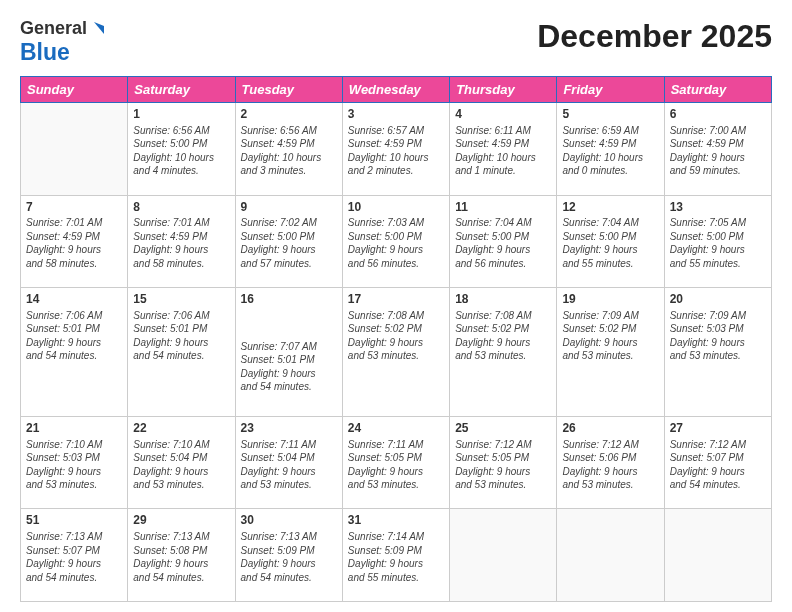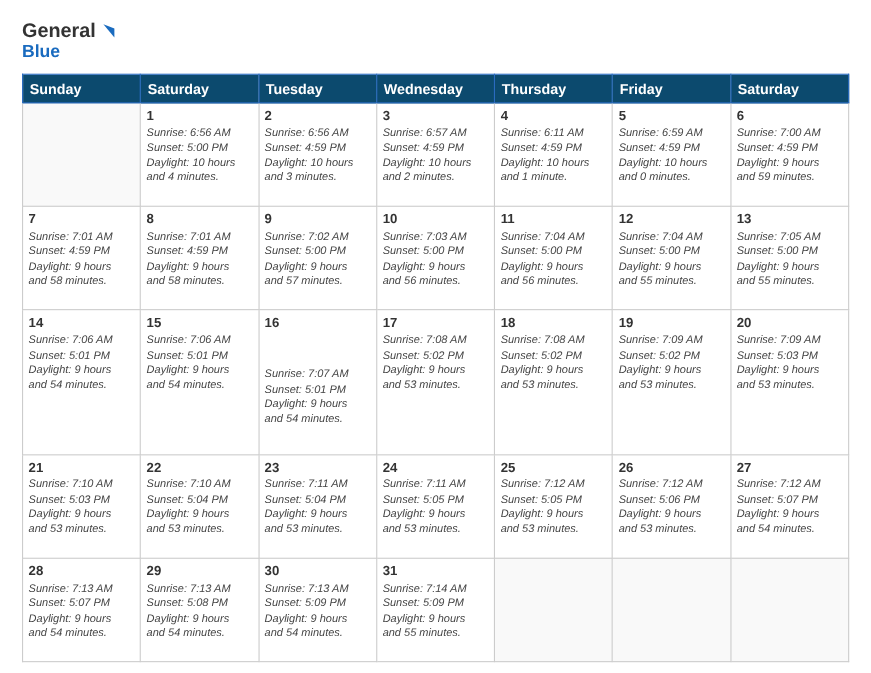--- a/index.html
+++ b/index.html
@@ -43,26 +43,27 @@
     .location {
       font-size: 16px;
       color: #555;
     }
     .calendar {
       width: 100%;
       border-collapse: collapse;
       flex: 1;
     }
     .calendar th {
-      background-color: #0c4a6e;
+      background-color: #ec4899;
       color: #fff;
       text-align: left;
       padding: 5px 6px;
       font-size: 13px;
       border: 1px solid #2a6bbf;
+      font-style: italic;
     }
     .calendar td {
       border: 1px solid #ccc;
       vertical-align: top;
       padding: 3px 5px;
       width: calc(100% / 7);
       font-size: 10.5px;
       color: #333;
       line-height: 1.4;
     }
@@ -88,24 +89,25 @@
 <div class="page">
   <div class="header">
     <div class="logo">
       <div class="logo-line">
         <span style="font-size:18px;font-weight:bold;color:#333;">General</span>
         <svg width="18" height="18" viewBox="0 0 18 18" style="margin-left:1px;margin-right:1px;">
           <polygon points="6,2 16,6 16,14" fill="#1a6bbf"></polygon>
         </svg>
       </div>
       <div>
-        <span style="font-size:16px;font-weight:bold;color:#1a6bbf;">Blue</span>
+        <span style="font-size:23px;font-weight:bold;color:#1a6bbf;">Blue</span>
       </div>
     </div>
     <div class="title-block">
+      <div class="month-title">December 2025</div>
     </div>
   </div>
 
   <table class="calendar" id="cal-table">
     <thead id="cal-head">
     <tr>
           <th>Sunday</th>
           <th>Saturday</th>
           <th>Tuesday</th>
           <th>Wednesday</th>
@@ -308,21 +310,21 @@
           <td>
             <span class="day-num">27</span>
             <div class="day-info" style="white-space: pre-line;">Sunrise: 7:12 AM
 Sunset: 5:07 PM
 Daylight: 9 hours
 and 54 minutes.</div>
           </td>
         </tr>
         <tr>
           <td>
-            <span class="day-num">28</span>
+            <span class="day-num">51</span>
             <div class="day-info" style="white-space: pre-line;">Sunrise: 7:13 AM
 Sunset: 5:07 PM
 Daylight: 9 hours
 and 54 minutes.</div>
           </td>
           <td>
             <span class="day-num">29</span>
             <div class="day-info" style="white-space: pre-line;">Sunrise: 7:13 AM
 Sunset: 5:08 PM
 Daylight: 9 hours

